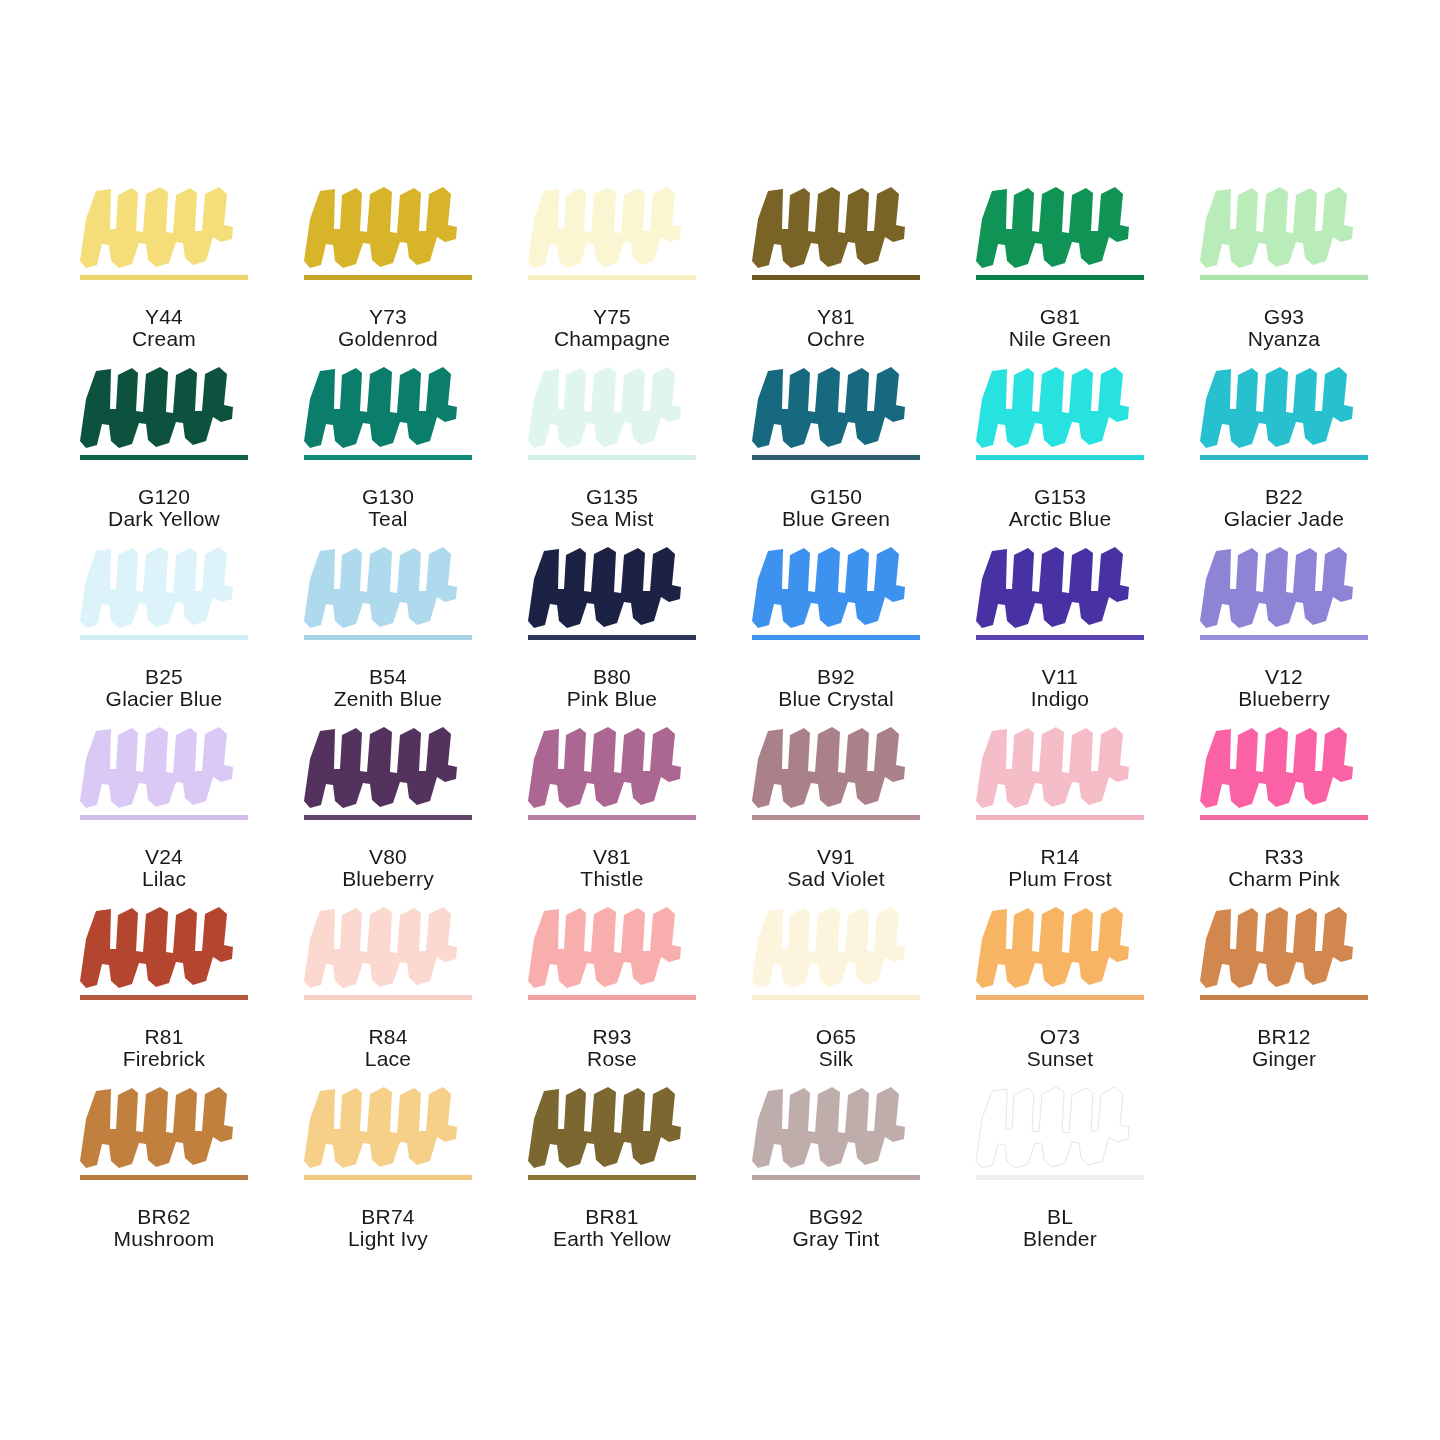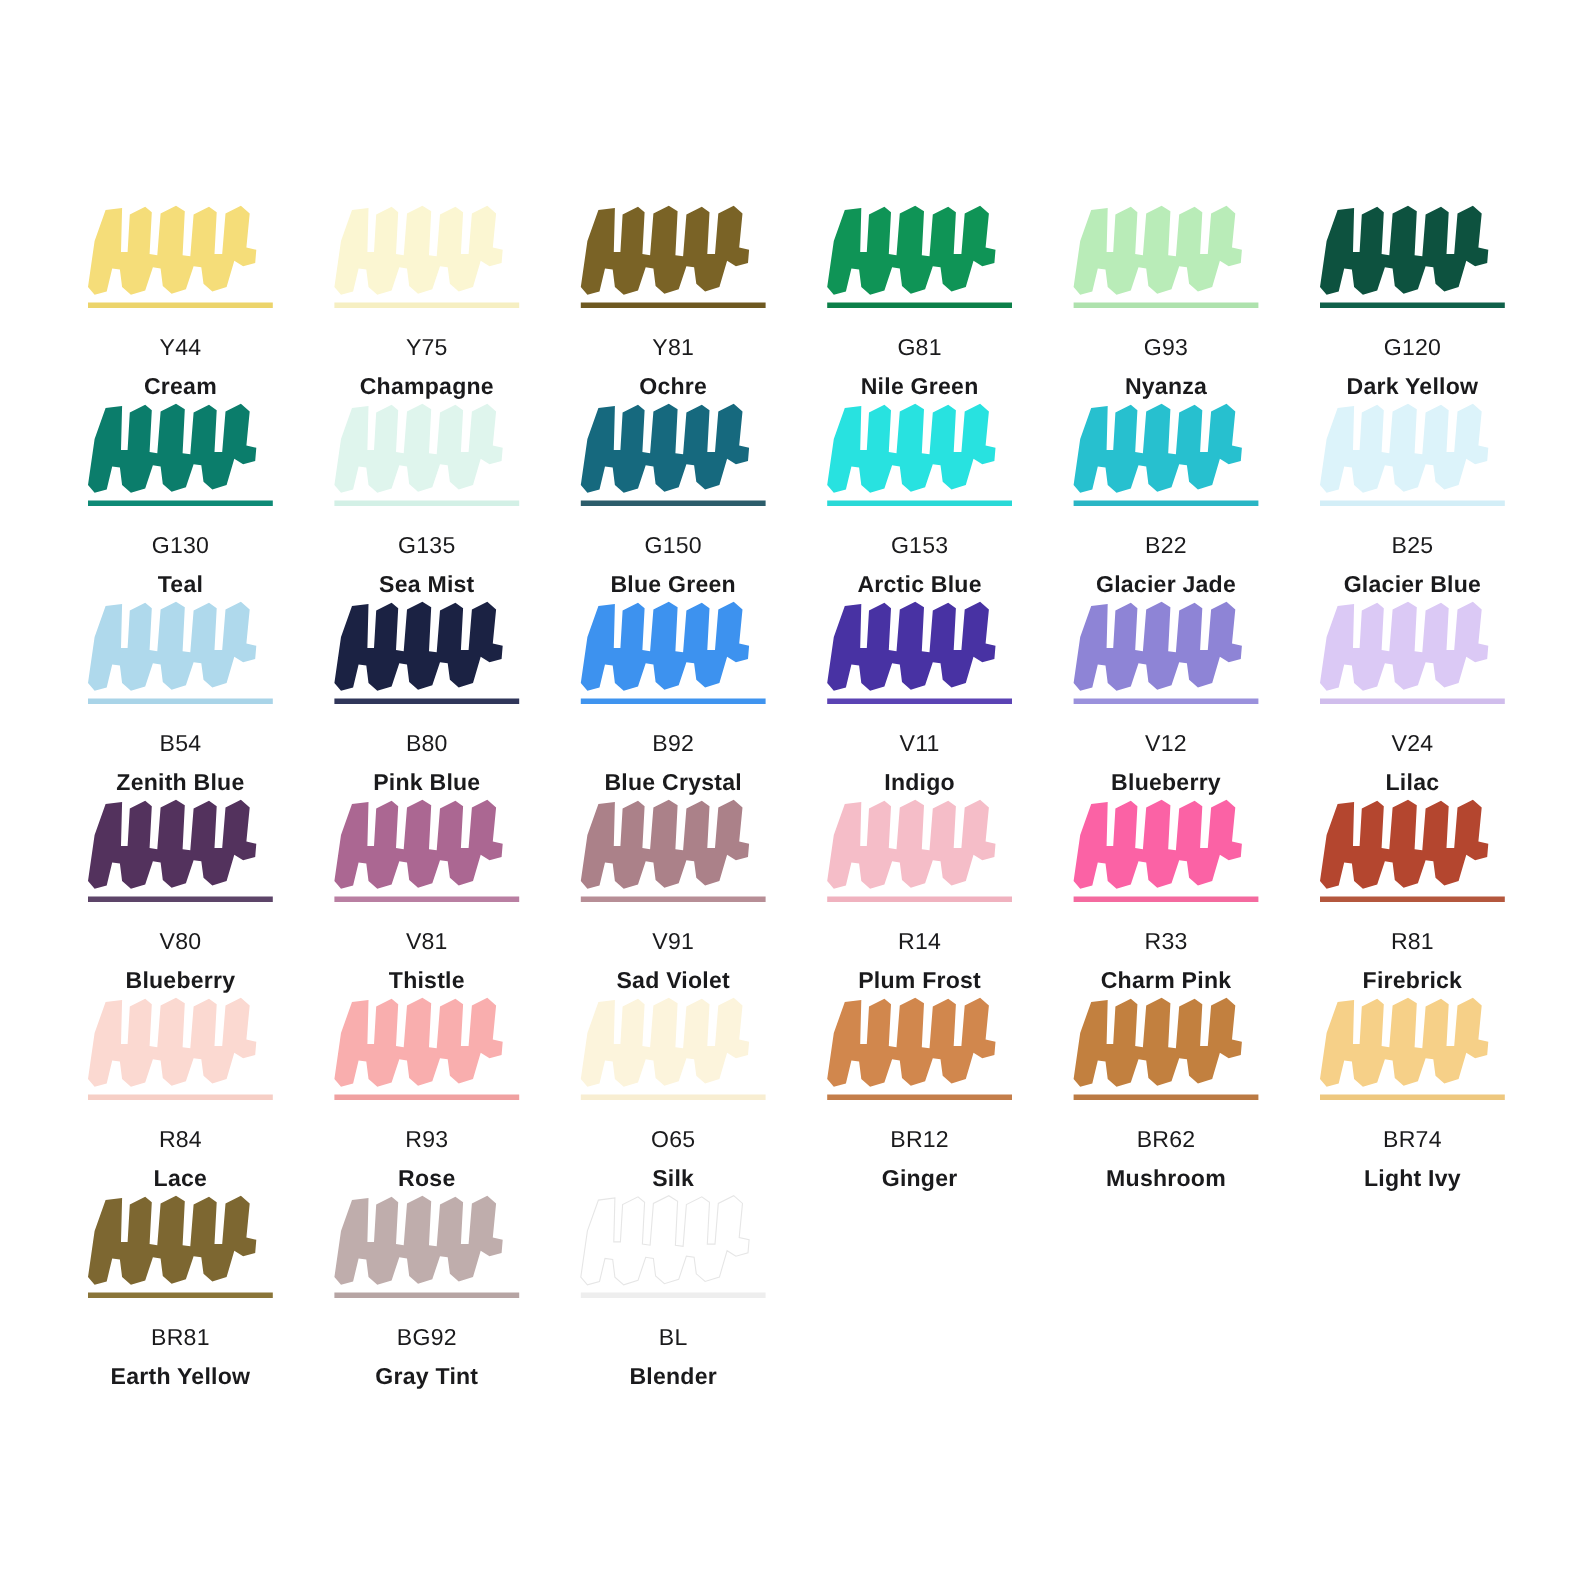--- a/index.html
+++ b/index.html
@@ -65,22 +65,22 @@
     color: #1a1a1c;
     letter-spacing: 0.2px;
     font-weight: 400;
   }
 
   .name {
     display: block;
     font-size: 21px;
     color: #1a1a1c;
     letter-spacing: 0.2px;
-    font-weight: 700;
-    margin-top: 14px;
+    font-weight: 400;
+    margin-top: 1px;
     white-space: nowrap;
   }
 </style>
 </head>
 <body style="background: rgb(255, 255, 255);">
 
 <div id="swatch-grid">
   <div class="swatch">
     <div class="stroke-wrap">
       <svg viewBox="0 0 168 88" preserveAspectRatio="none" aria-hidden="true">
@@ -134,20 +134,79 @@
           Z" fill="#f5dd79"></path>
       </svg>
     </div>
     <div class="baseline" style="background: rgb(236, 212, 107);"></div>
     <div class="labels">
       <span class="code">Y44</span>
       <span class="name">Cream</span>
     </div>
   </div>
 
+  <div class="swatch">
+    <div class="stroke-wrap">
+      <svg viewBox="0 0 168 88" preserveAspectRatio="none" aria-hidden="true">
+        <path class="zig" d="
+          M 6,34
+          L 16,6
+          L 31,4
+          L 30,44
+          L 36,44
+          L 38,10
+          L 52,3
+          L 58,8
+          L 56,46
+          L 63,47
+          L 66,9
+          L 80,2
+          L 88,7
+          L 86,47
+          L 93,48
+          L 96,10
+          L 110,3
+          L 117,8
+          L 115,46
+          L 122,46
+          L 125,9
+          L 139,2
+          L 147,9
+          L 144,40
+          L 153,42
+          L 152,54
+          L 141,57
+          L 133,52
+          L 126,76
+          L 113,80
+          L 105,73
+          L 103,58
+          L 96,57
+          L 89,78
+          L 76,82
+          L 68,75
+          L 66,59
+          L 59,58
+          L 52,79
+          L 39,83
+          L 31,76
+          L 29,60
+          L 22,59
+          L 17,80
+          L 6,83
+          L 0,76
+          Z" fill="#d7b42a"></path>
+      </svg>
+    </div>
+    <div class="baseline" style="background: rgb(198, 165, 38);"></div>
+    <div class="labels">
+      <span class="code">Y73</span>
+      <span class="name">Goldenrod</span>
+    </div>
+  </div>
 
   <div class="swatch">
     <div class="stroke-wrap">
       <svg viewBox="0 0 168 88" preserveAspectRatio="none" aria-hidden="true">
         <path class="zig" d="
           M 6,34
           L 16,6
           L 31,4
           L 30,44
           L 36,44
@@ -1695,20 +1754,79 @@
           Z" fill="#fcf4dc"></path>
       </svg>
     </div>
     <div class="baseline" style="background: rgb(248, 238, 210);"></div>
     <div class="labels">
       <span class="code">O65</span>
       <span class="name">Silk</span>
     </div>
   </div>
 
+  <div class="swatch">
+    <div class="stroke-wrap">
+      <svg viewBox="0 0 168 88" preserveAspectRatio="none" aria-hidden="true">
+        <path class="zig" d="
+          M 6,34
+          L 16,6
+          L 31,4
+          L 30,44
+          L 36,44
+          L 38,10
+          L 52,3
+          L 58,8
+          L 56,46
+          L 63,47
+          L 66,9
+          L 80,2
+          L 88,7
+          L 86,47
+          L 93,48
+          L 96,10
+          L 110,3
+          L 117,8
+          L 115,46
+          L 122,46
+          L 125,9
+          L 139,2
+          L 147,9
+          L 144,40
+          L 153,42
+          L 152,54
+          L 141,57
+          L 133,52
+          L 126,76
+          L 113,80
+          L 105,73
+          L 103,58
+          L 96,57
+          L 89,78
+          L 76,82
+          L 68,75
+          L 66,59
+          L 59,58
+          L 52,79
+          L 39,83
+          L 31,76
+          L 29,60
+          L 22,59
+          L 17,80
+          L 6,83
+          L 0,76
+          Z" fill="#f7b463"></path>
+      </svg>
+    </div>
+    <div class="baseline" style="background: rgb(237, 176, 113);"></div>
+    <div class="labels">
+      <span class="code">O73</span>
+      <span class="name">Sunset</span>
+    </div>
+  </div>
 
   <div class="swatch">
     <div class="stroke-wrap">
       <svg viewBox="0 0 168 88" preserveAspectRatio="none" aria-hidden="true">
         <path class="zig" d="
           M 6,34
           L 16,6
           L 31,4
           L 30,44
           L 36,44

